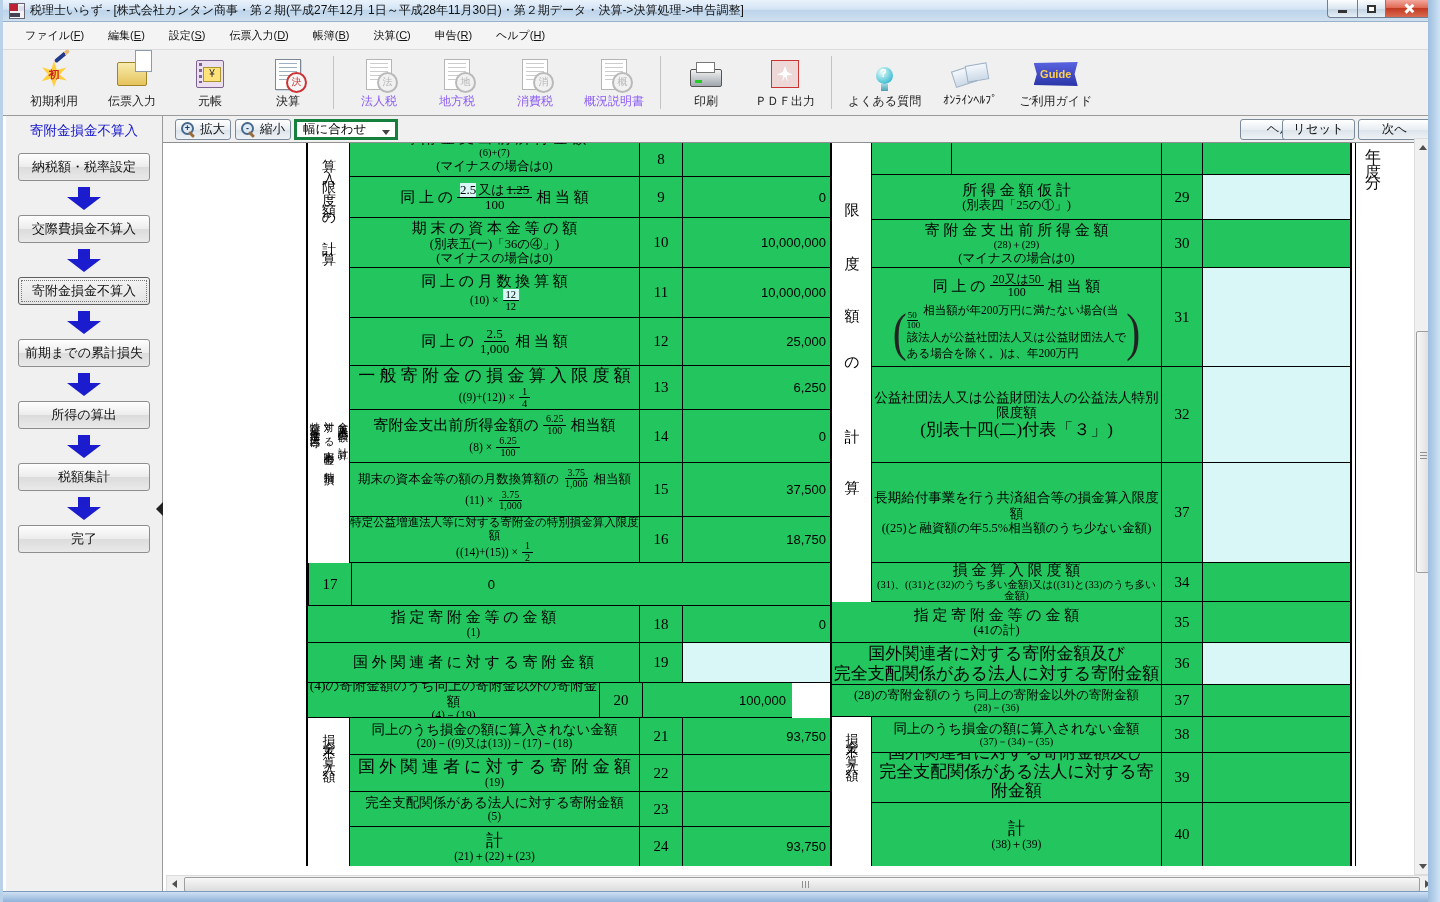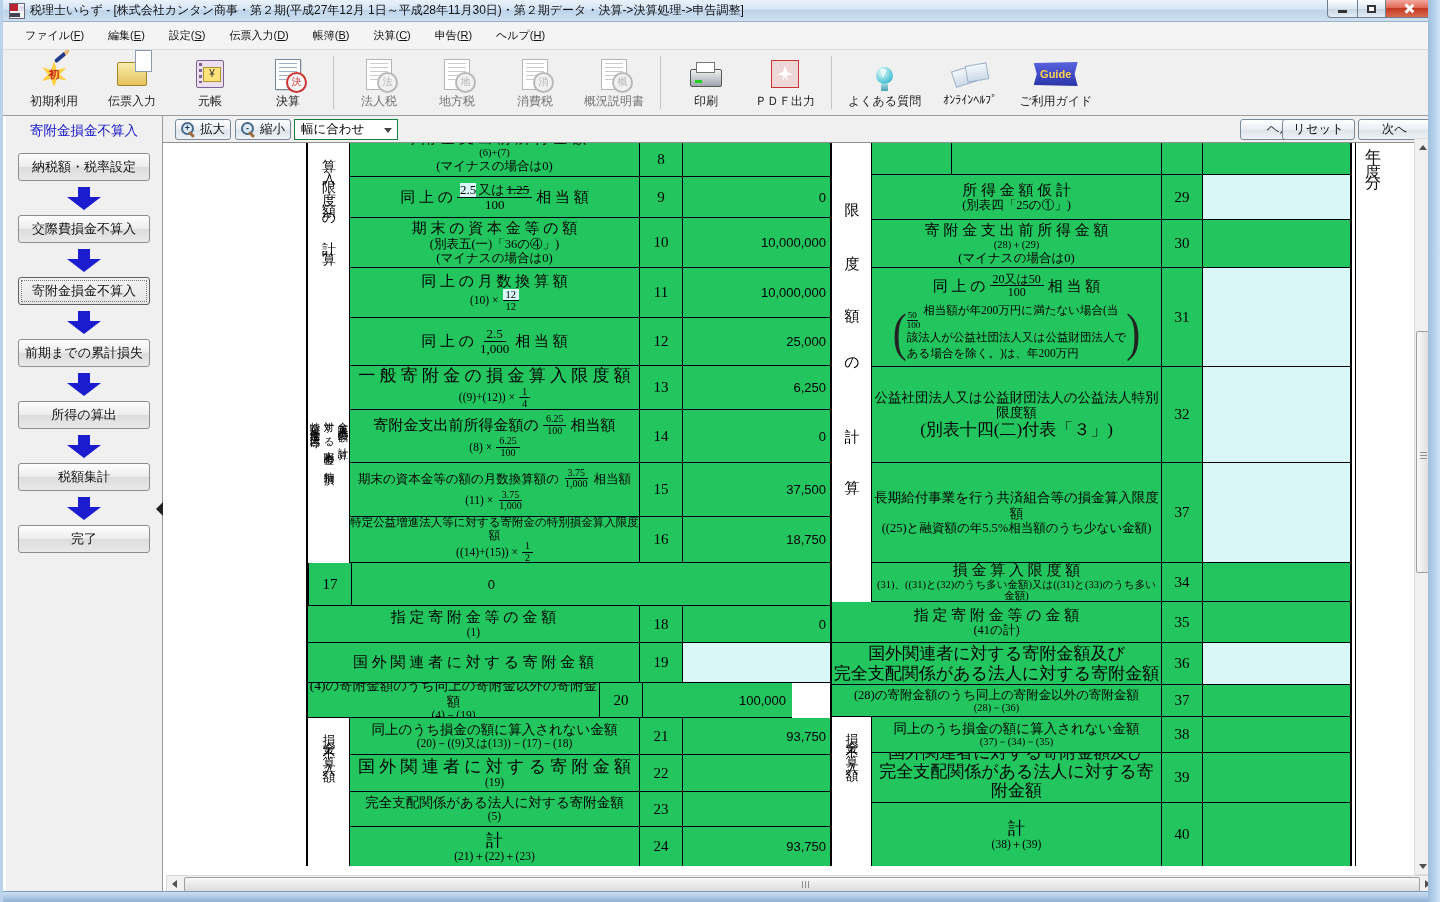--- a/index.html
+++ b/index.html
@@ -30,21 +30,21 @@
   #menubar{position:absolute;left:0;top:22px;width:100%;height:28px;background:#f4f4f4;
     border-bottom:1px solid #dcdcdc;display:flex;align-items:center;padding-left:10px;box-sizing:border-box;}
   .mitem{font-size:11px;color:#111;padding:20px 12px;}
   .mitem .key{text-decoration:underline;}
   
   #toolbar{position:absolute;left:0;top:50px;width:100%;height:66px;background:#f0f0f0;
     border-bottom:1px solid #9b9b9b;display:flex;align-items:stretch;padding-left:12px;box-sizing:border-box;}
   .titem{display:flex;flex-direction:column;align-items:center;justify-content:flex-start;padding:6px 10px 0 10px;min-width:58px;}
   .titem .icab{height:36px;display:flex;align-items:center;justify-content:center;position:relative;}
   .titem .tlabel{font-size:12px;color:#222;margin-top:1px;white-space:nowrap;}
-  .titem.dis .tlabel{color:#737373;}
+  .titem.dis .tlabel{color:#8b5cf6;}
   .tsep{width:1px;background:#c4c4c4;margin:6px 6px;}
   
   .burst{width:26px;height:26px;background:#ffcf3f;clip-path:polygon(50% 0,61% 35%,98% 25%,72% 52%,100% 75%,62% 68%,50% 100%,38% 68%,2% 78%,27% 51%,4% 24%,39% 35%);
          display:flex;align-items:center;justify-content:center;font-size:11px;color:#c22;font-weight:bold;}
   .pencil{position:absolute;right:-4px;top:-2px;width:18px;height:4px;background:linear-gradient(90deg,#223a8c 70%,#e8b87a 70%);border-radius:2px;transform:rotate(-40deg);}
   .folder{width:28px;height:22px;background:linear-gradient(#f8ecad,#e5c35c);border:1px solid #a08428;border-radius:2px 6px 2px 2px;position:relative;}
   .fpage{position:absolute;right:-5px;top:-6px;width:15px;height:20px;background:#fff;border:1px solid #8d9bb0;}
   .ledger{width:26px;height:26px;background:#ece0f0;border:1px solid #7d6292;position:relative;border-radius:2px;}
   .ldots{position:absolute;left:2px;top:2px;width:3px;height:20px;background:repeating-linear-gradient(#7d6292 0 3px,transparent 3px 6px);}
   .yenbox{position:absolute;right:2px;top:6px;width:16px;height:13px;background:#ffe27a;border:1px solid #a8952e;font-size:10px;line-height:12px;text-align:center;color:#333;}
@@ -82,21 +82,21 @@
   .sarrow .head{position:absolute;left:0;top:10px;width:0;height:0;border-left:17px solid transparent;border-right:17px solid transparent;border-top:13px solid #1c1ccf;}
   #splitter-arrow{position:absolute;right:-1px;top:386px;width:0;height:0;border-top:7px solid transparent;border-bottom:7px solid transparent;border-right:7px solid #222;}
   
   #ftbar{position:absolute;left:160px;top:116px;width:1280px;height:27px;background:#f0f0f0;border-bottom:1px solid #8f8f8f;box-sizing:border-box;}
   .fbtn{position:absolute;top:3px;height:21px;border:1px solid #7a8a99;border-radius:3px;
      background:linear-gradient(#ffffff,#e9eef3 50%,#dbe3ea 51%,#eef2f6);display:flex;align-items:center;justify-content:center;font-size:12.5px;color:#111;box-sizing:border-box;}
   .mag{position:relative;width:15px;height:15px;margin-right:4px;}
   .mag .lens{position:absolute;left:0;top:0;width:9px;height:9px;border:2px solid #48688c;border-radius:50%;background:#dceaf6;
      font-size:9px;line-height:8px;text-align:center;color:#1a3a5c;font-weight:bold;}
   .mag .handle{position:absolute;right:1px;bottom:1px;width:7px;height:3px;background:#9a6a3a;border-radius:1px;transform:rotate(45deg);}
-  #fit-select{position:absolute;left:131px;top:3px;width:104px;height:21px;background:#fff;border:1px solid #15803d;
+  #fit-select{position:absolute;left:131px;top:3px;width:104px;height:21px;background:#fff;border:3px solid #15803d;
      font-size:12.5px;display:flex;align-items:center;padding-left:6px;box-sizing:border-box;}
   #fit-select .dd{position:absolute;right:5px;top:8px;width:0;height:0;border-left:4px solid transparent;border-right:4px solid transparent;border-top:5px solid #444;}
   
   #formarea{position:absolute;left:163px;top:143px;width:1248px;height:732px;background:#fff;overflow:hidden;}
   .tbl{position:absolute;top:0;height:723px;border-bottom:2px solid #000;box-sizing:border-box;}
   #tblL{left:140px;width:524px;border-left:2px solid #000;}
   #tblR{left:664px;width:520px;border-left:2px solid #000;}
   #tblR-edge{position:absolute;left:1184px;top:0;width:2px;height:723px;background:#000;}
   #year-line{position:absolute;left:1189px;top:0;width:1px;height:723px;background:#000;}
   #year-label{position:absolute;left:1196px;top:-7px;writing-mode:vertical-rl;text-orientation:upright;

